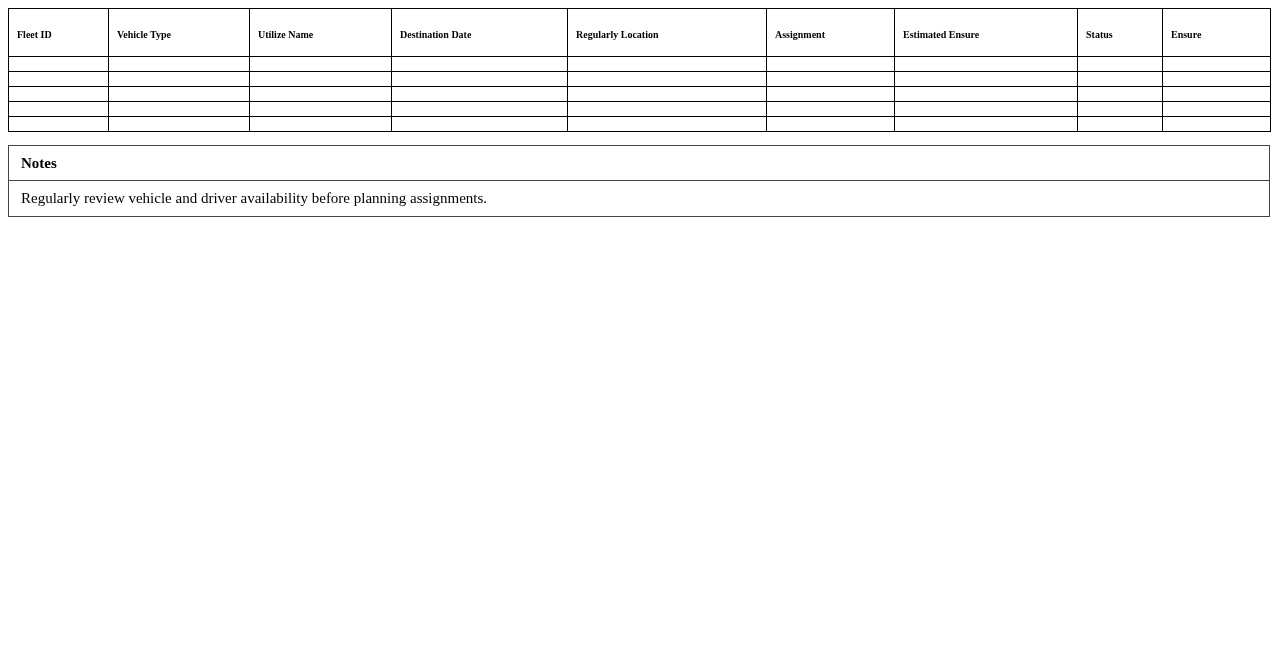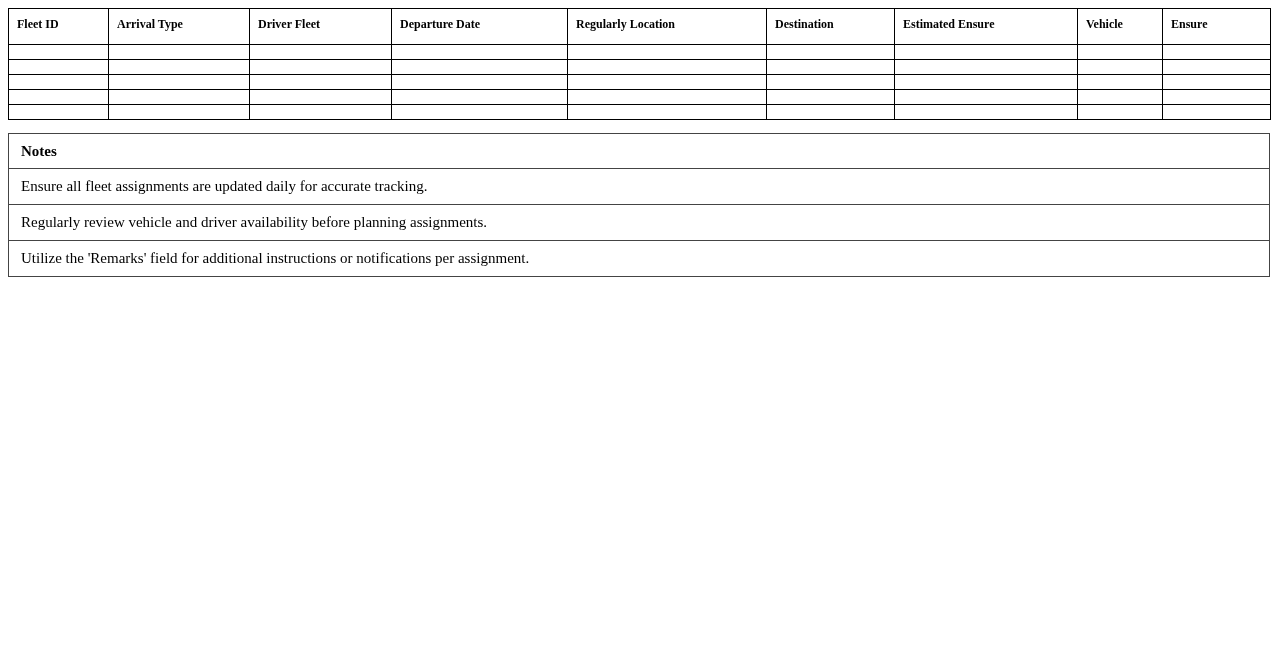--- a/index.html
+++ b/index.html
@@ -29,22 +29,22 @@
   }
   .assignments-table th,
   .assignments-table td {
     border: 1px solid #000000;
     padding: 0;
     vertical-align: top;
   }
   .assignments-table th {
     text-align: left;
     font-weight: bold;
-    font-size: 12px;
-    padding: 8px 0 5px 8px;
+    font-size: 10px;
+    padding: 20px 0 5px 8px;
     height: 22px;
   }
   .assignments-table td.cell {
     height: 14px;
   }
   .notes-wrapper {
     margin-top: 13px;
     border-radius: 18px;
   }
   .notes-table {
@@ -80,27 +80,27 @@
       <col style="width:176px">
       <col style="width:199px">
       <col style="width:128px">
       <col style="width:183px">
       <col style="width:85px">
       <col style="width:108px">
     </colgroup>
     <thead>
       <tr>
         <th>Fleet ID</th>
-        <th>Arrival Type</th>
-        <th>Driver Fleet</th>
-        <th>Departure Date</th>
+        <th>Vehicle Type</th>
+        <th>Utilize Name</th>
+        <th>Destination Date</th>
         <th>Regularly Location</th>
-        <th>Destination</th>
+        <th>Assignment</th>
         <th>Estimated Ensure</th>
-        <th>Vehicle</th>
+        <th>Status</th>
         <th>Ensure</th>
       </tr>
     </thead>
     <tbody>
       <tr>
         <td class="cell"></td>
         <td class="cell"></td>
         <td class="cell"></td>
         <td class="cell"></td>
         <td class="cell"></td>
@@ -158,25 +158,19 @@
 
   <div class="notes-wrapper">
     <table class="notes-table">
       <thead>
         <tr>
           <th>Notes</th>
         </tr>
       </thead>
       <tbody>
         <tr>
-          <td>Ensure all fleet assignments are updated daily for accurate tracking.</td>
-        </tr>
-        <tr>
           <td>Regularly review vehicle and driver availability before planning assignments.</td>
-        </tr>
-        <tr>
-          <td>Utilize the 'Remarks' field for additional instructions or notifications per assignment.</td>
         </tr>
       </tbody>
     </table>
   </div>
 
 </div>
 
 </body></html>

